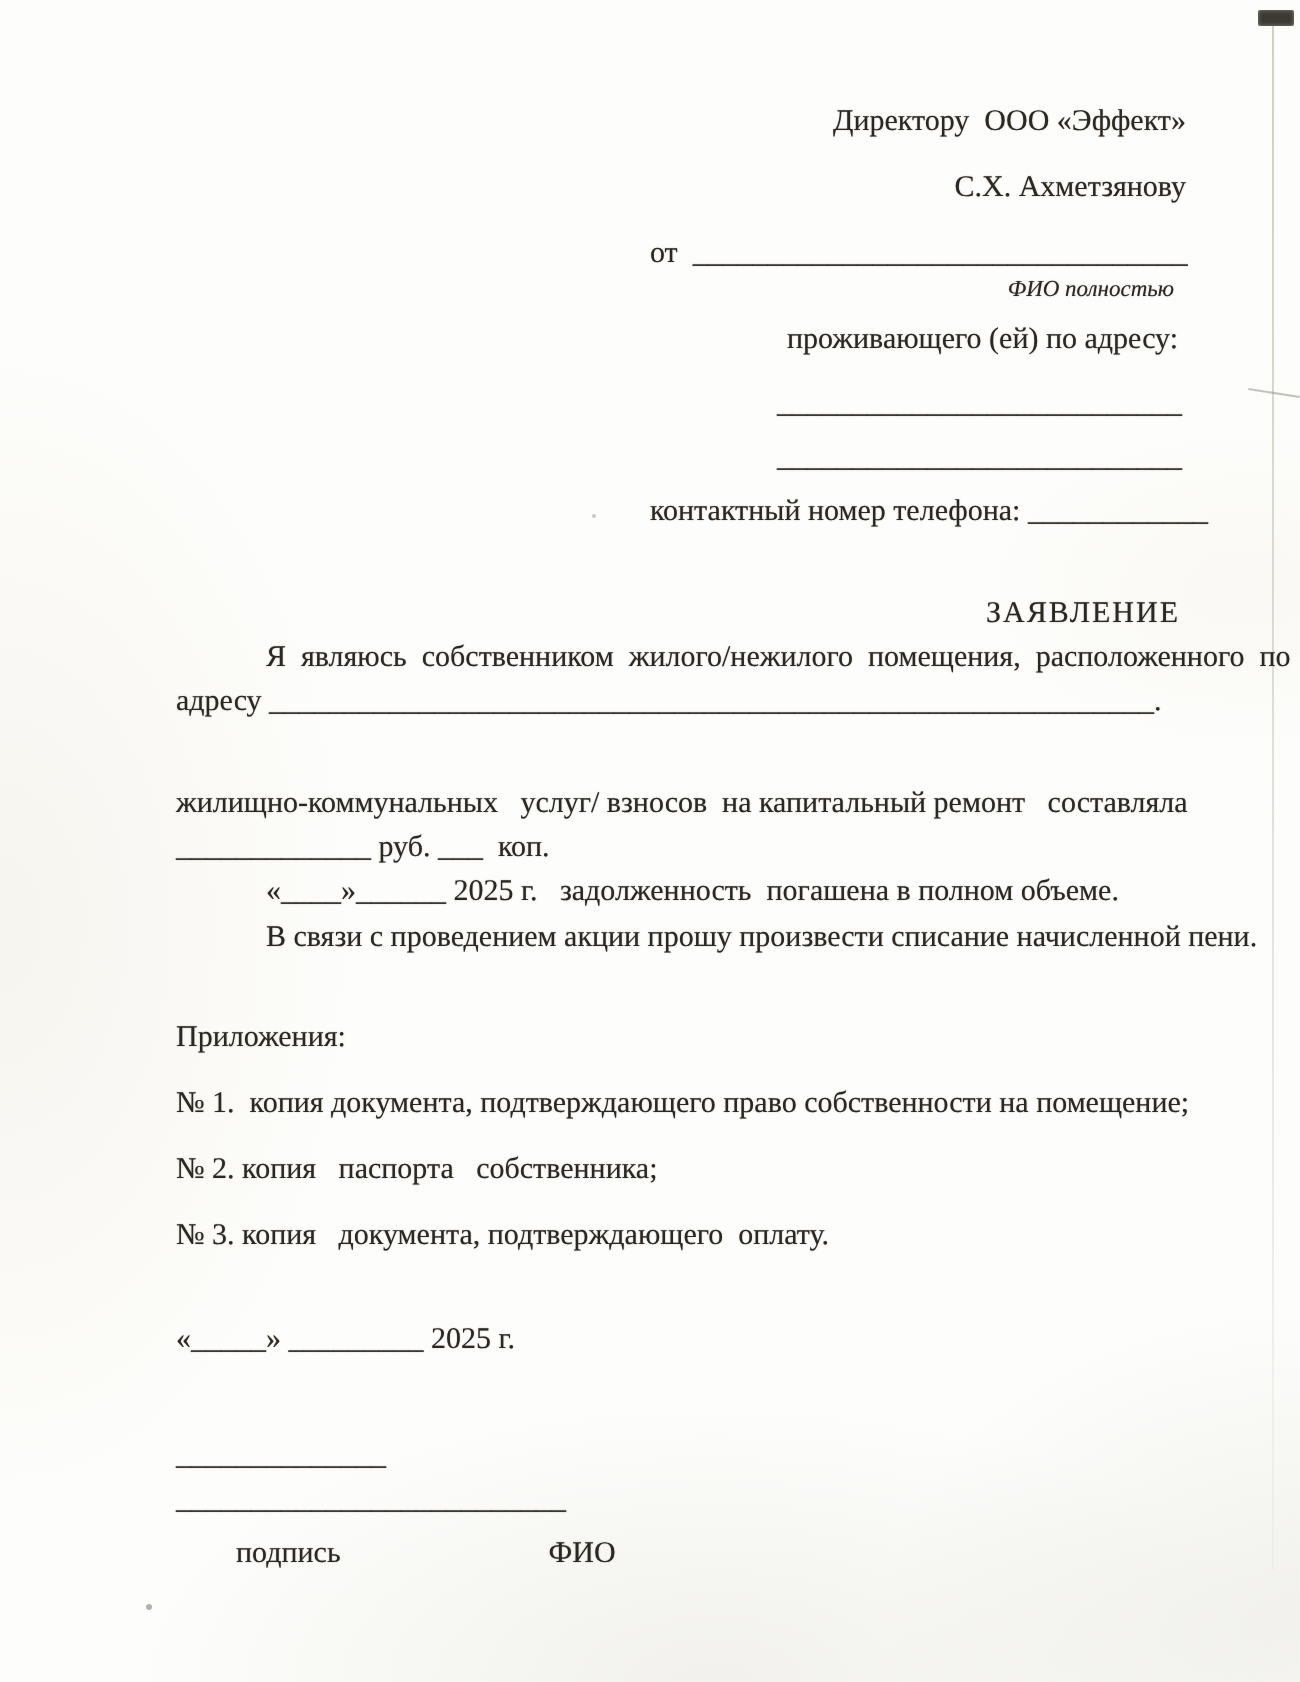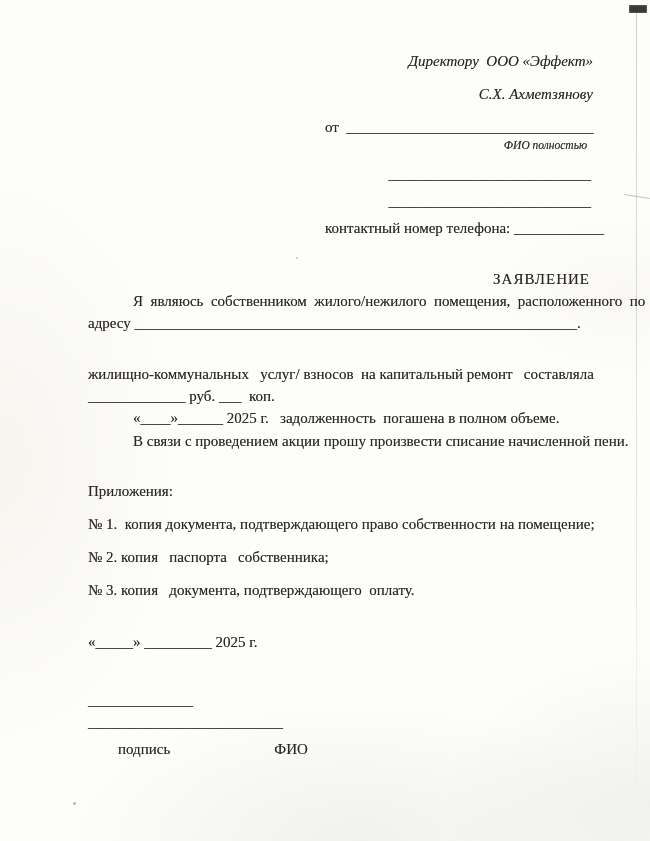--- a/index.html
+++ b/index.html
@@ -15,24 +15,24 @@
       radial-gradient(ellipse 200px 120px at 96% 35%, rgba(235,230,218,0.20), rgba(235,230,218,0) 70%),
       linear-gradient(#fdfdfb,#fdfdfb);
     font-family:"Liberation Serif","DejaVu Serif",serif;
     font-size:15px;
     color:#2b2822;
     text-shadow:0 0 0.6px rgba(54,48,40,0.55);
   }
   .content{position:absolute;left:88px;top:52px;width:502px;}
   .l{white-space:pre;line-height:19px;}
   .b{white-space:pre;line-height:22px;}
-  .r{text-align:right;font-style:italic;}
+  .r{text-align:right;}
   .header{width:272px;margin-left:auto;margin-right:-3px;}
   .from-line{padding-left:4px;}
-  .fio-hint{font-size:11.5px;line-height:13px;margin-top:2px;margin-right:6px;}
+  .fio-hint{font-style:italic;font-size:11.5px;line-height:13px;margin-top:2px;margin-right:6px;}
   .residing{margin-top:9px;margin-right:4px;}
   .blank-line{margin-top:13px;margin-right:2px;}
   .blank-line2{margin-top:8px;margin-right:2px;}
   .phone{margin-top:8px;padding-left:4px;}
   .title{text-align:right;letter-spacing:1px;line-height:19px;margin-top:32px;}
   .ind{padding-left:45px;}.mt5{margin-top:1px;}.mt7{margin-top:7px;}
   .mt9{margin-top:14px;}.mt29{margin-top:29px;}.mt32{margin-top:30px;font-family:Liberation Serif, serif;}
   .mt33{margin-top:33px;}.mt37{margin-top:37px;}
   .sig-row{display:flex;line-height:22px;white-space:pre;flex-direction:column;}
   .sig-row .gap{width:13px;}
@@ -60,20 +60,21 @@
   <div class="speck1"></div>
   <div class="speck2"></div>
 
   <div class="content">
 
     <div class="header">
       <div class="l r">Директору  ООО «Эффект»</div>
       <div class="l r mt9">С.Х. Ахметзянову</div>
       <div class="l from-line mt9">от  _________________________________</div>
       <div class="l r fio-hint">ФИО полностью</div>
+      <div class="l r residing">проживающего (ей) по адресу:</div>
       <div class="l r blank-line">___________________________</div>
       <div class="l r blank-line2">___________________________</div>
       <div class="l phone">контактный номер телефона: ____________</div>
     </div>
 
     <div class="l title">ЗАЯВЛЕНИЕ</div>
 
     <div class="mt5">
       <div class="b ind">Я  являюсь  собственником  жилого/нежилого  помещения,  расположенного  по</div>
       <div class="b">адресу ___________________________________________________________.</div>

